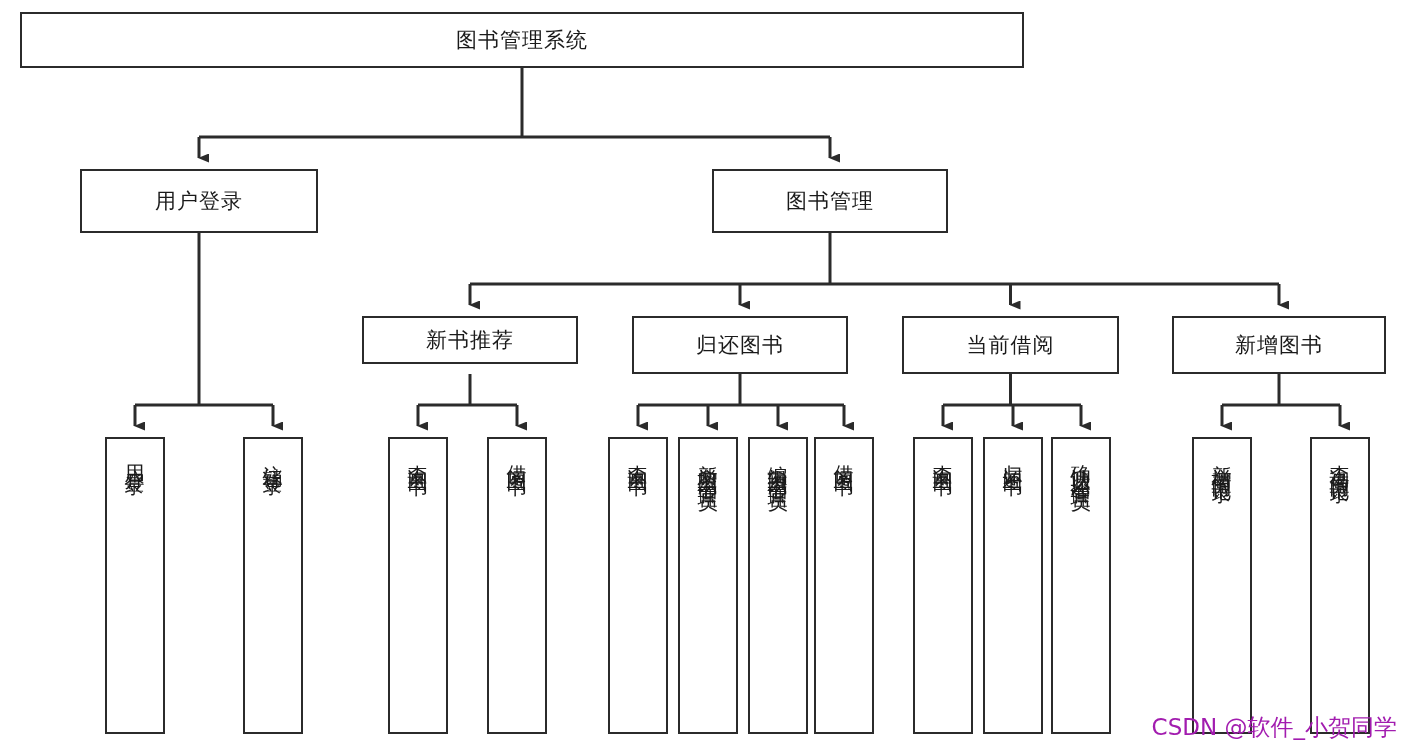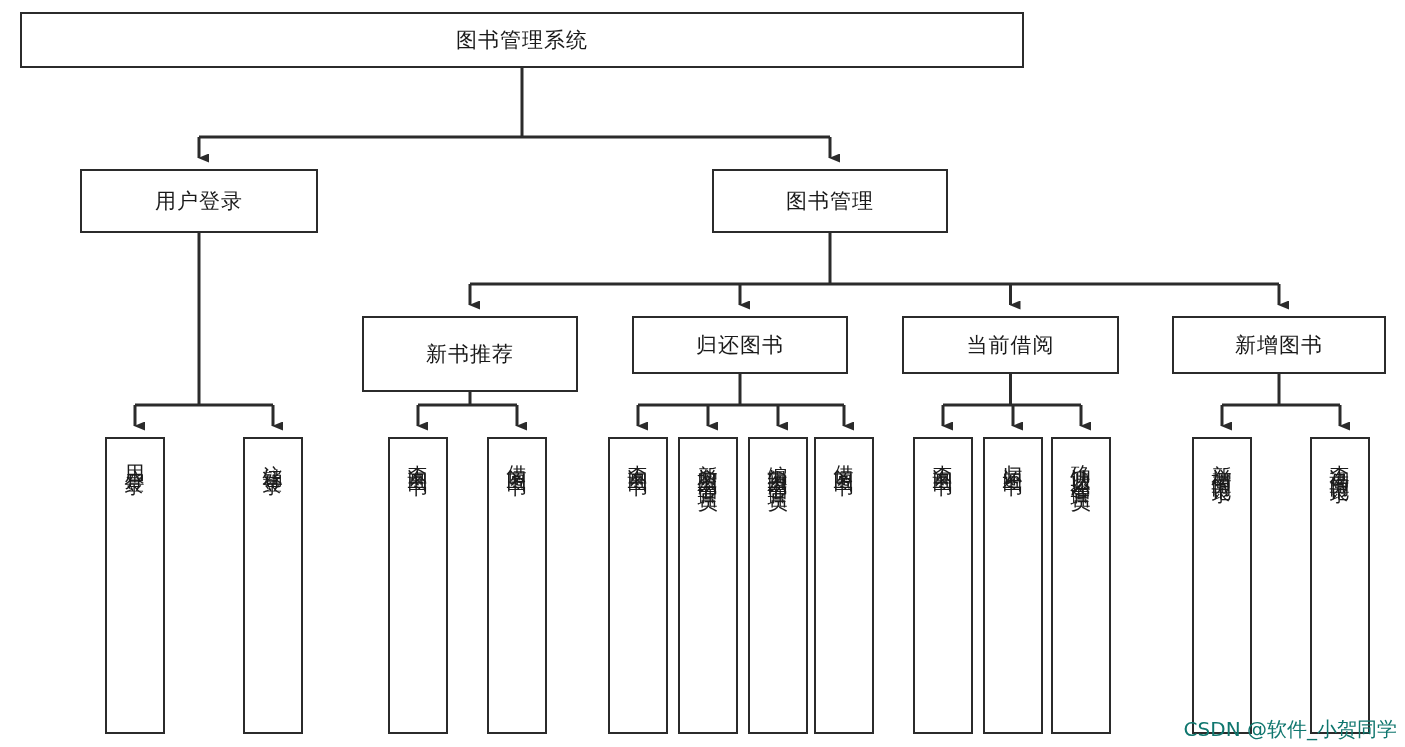--- a/index.html
+++ b/index.html
@@ -55,22 +55,22 @@
     line-height: 1;
     white-space: nowrap;
   }
   .node .hlabel {
     white-space: nowrap;
   }
   #watermark {
     position: absolute;
     right: 8px;
     bottom: 4px;
-    font-size: 20px;
-    color: #0f766e;
+    font-size: 23px;
+    color: #a21caf;
     z-index: 5;
     white-space: nowrap;
     user-select: none;
   }
 </style>
 </head>
 <body>
 
 <div id="diagram-root">
 
@@ -120,21 +120,21 @@
   <div id="node-group">
       <div class="node horizontal" style="left: 20px; top: 12px; width: 1004px; height: 56px;">
         <span class="hlabel">图书管理系统</span>
       </div>
       <div class="node horizontal" style="left: 80px; top: 169px; width: 238px; height: 64px;">
         <span class="hlabel">用户登录</span>
       </div>
       <div class="node horizontal" style="left: 712px; top: 169px; width: 236px; height: 64px;">
         <span class="hlabel">图书管理</span>
       </div>
-      <div class="node horizontal" style="left: 362px; top: 316px; width: 216px; height: 76px; text-align: center;">
+      <div class="node horizontal" style="left: 362px; top: 316px; width: 216px; height: 48px; text-align: center;">
         <span class="hlabel">新书推荐</span>
       </div>
       <div class="node horizontal" style="left: 632px; top: 316px; width: 216px; height: 58px;">
         <span class="hlabel">归还图书</span>
       </div>
       <div class="node horizontal" style="left: 902px; top: 316px; width: 217px; height: 58px;">
         <span class="hlabel">当前借阅</span>
       </div>
       <div class="node horizontal" style="left: 1172px; top: 316px; width: 214px; height: 58px;">
         <span class="hlabel">新增图书</span>

